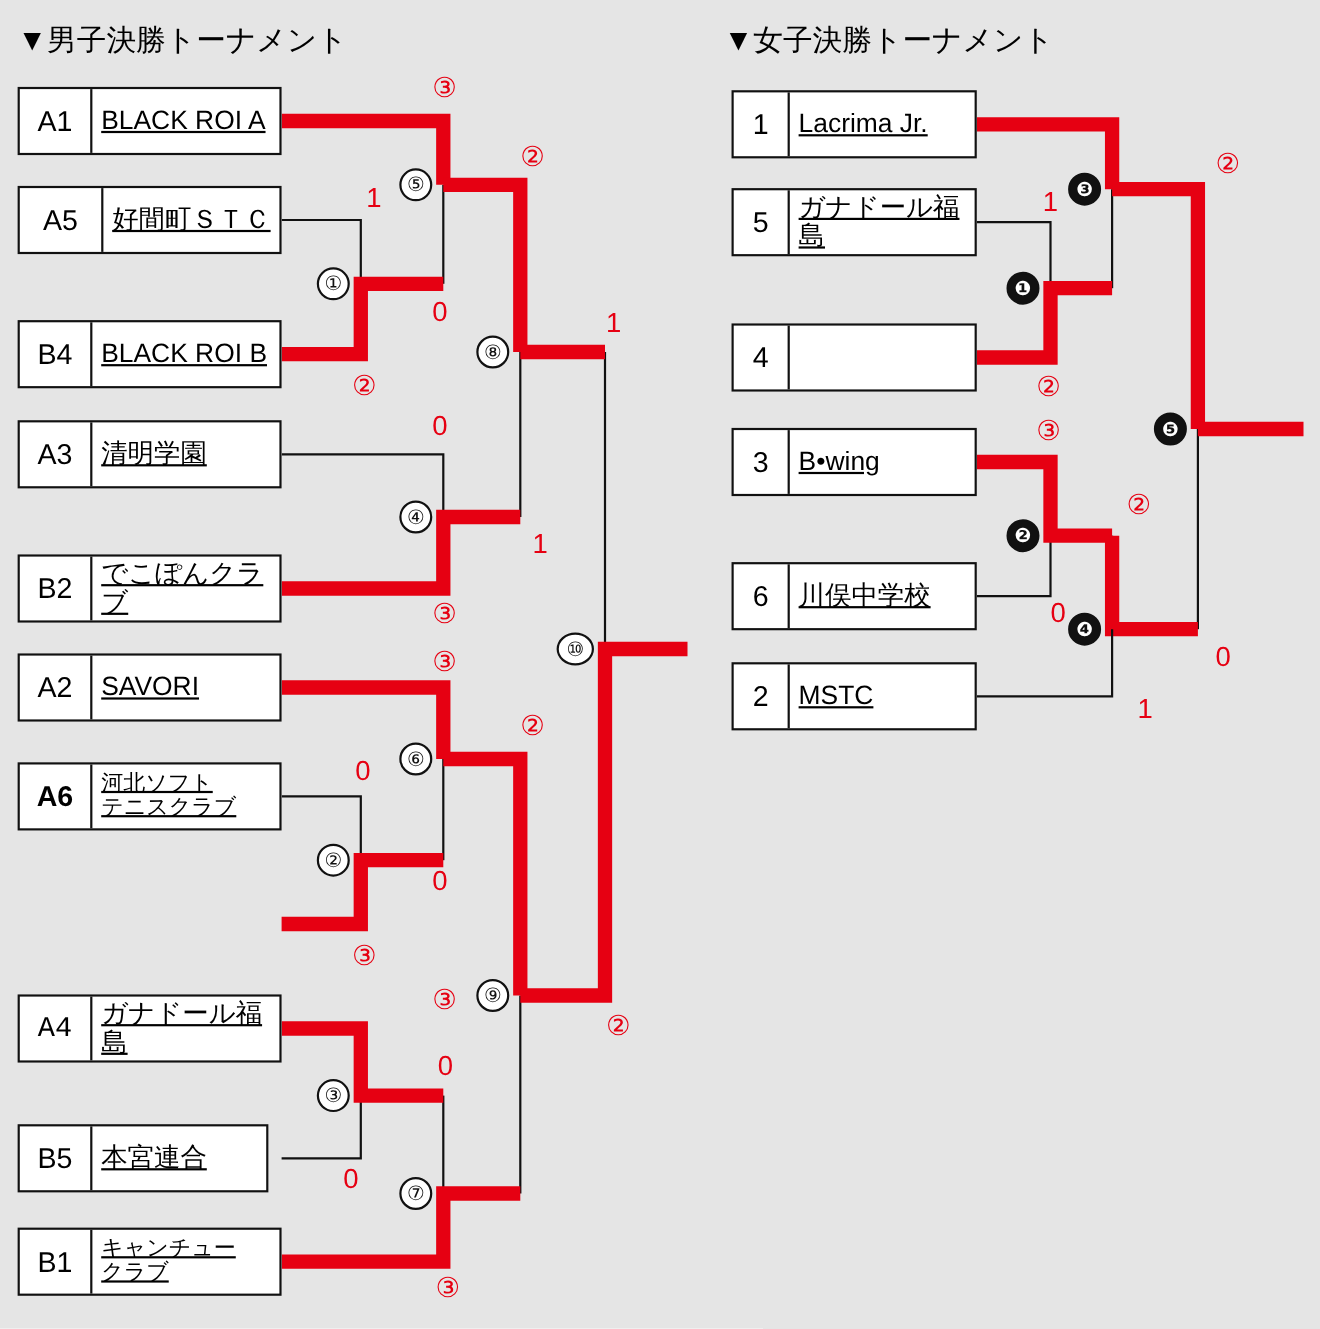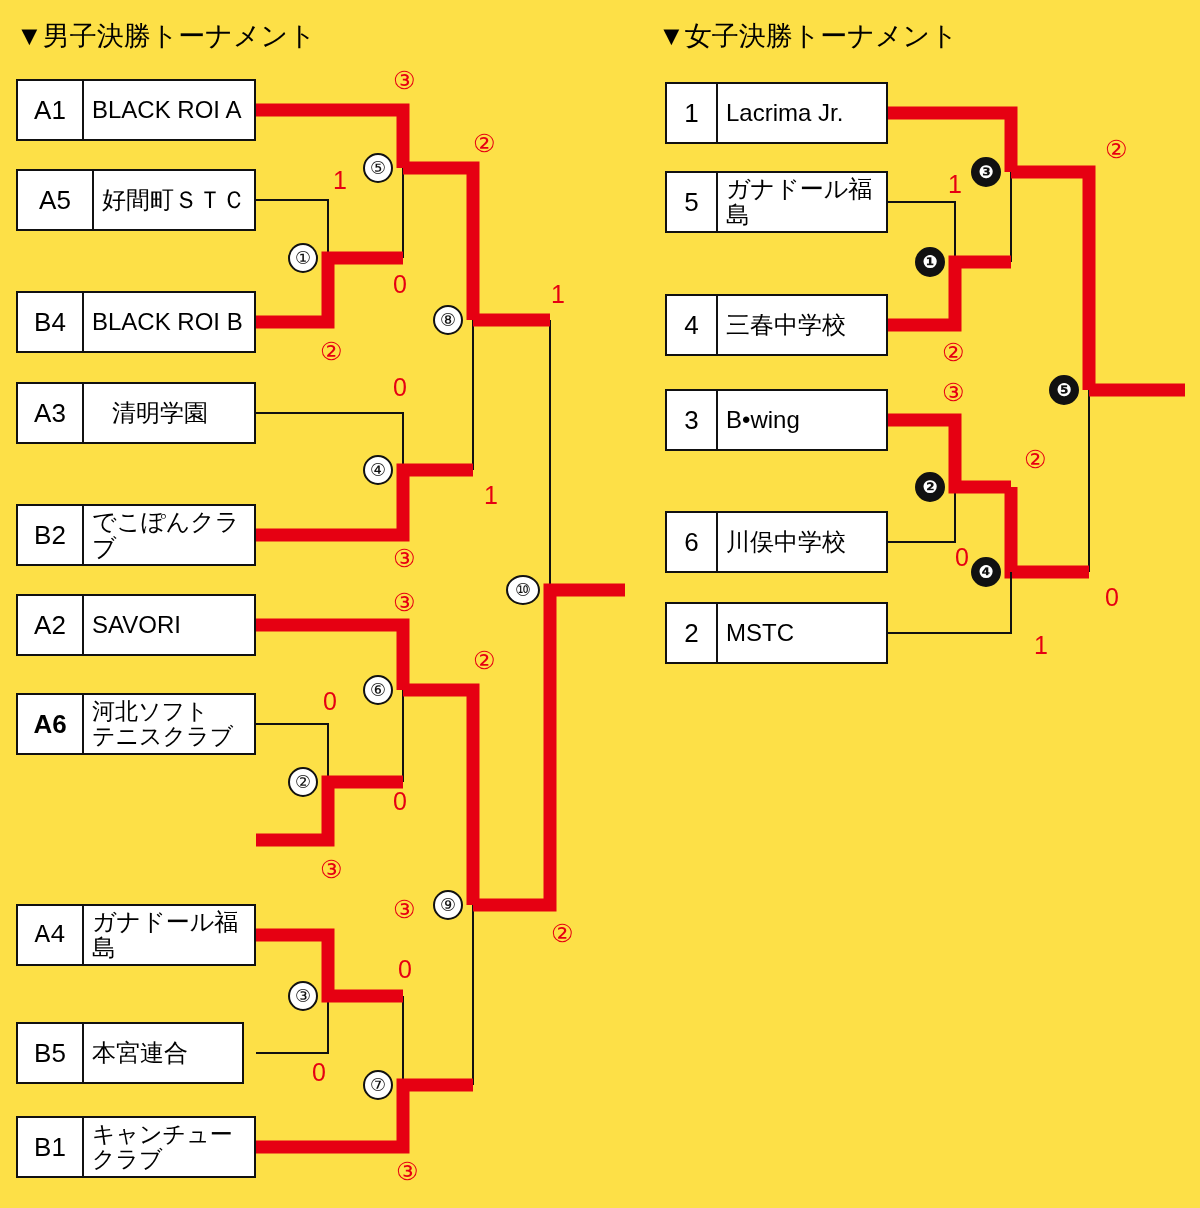--- a/index.html
+++ b/index.html
@@ -1,22 +1,22 @@
 <!DOCTYPE html>
 <html><head>
 <meta charset="utf-8">
 <style>
   html,body{margin:0;padding:0;background:#ffffff;}
   body{font-family:"Liberation Sans","DejaVu Sans",sans-serif;}
-  #page{position:relative;width:1200px;height:1208px;overflow:hidden;background:#fde047;}
+  #page{position:relative;width:1200px;height:1208px;overflow:hidden;background:#e5e5e5;}
   .section-title{position:absolute;font-size:27px;color:#000;white-space:nowrap;letter-spacing:0px;}
   .team-box{position:absolute;box-sizing:border-box;border:2.5px solid #111;background:#fff;display:flex;align-items:stretch;}
   .seed-cell{box-sizing:border-box;border-right:2.5px solid #111;display:flex;align-items:center;justify-content:center;font-size:26px;color:#000;flex:0 0 auto;}
-  .name-cell{box-sizing:border-box;display:flex;align-items:center;justify-content:flex-start;padding-left:8px;font-size:24px;color:#000;line-height:1.08;white-space:pre-line;flex:1 1 auto;}
-  .name-cell.two-line{font-size:23px;}
+  .name-cell{box-sizing:border-box;display:flex;align-items:center;justify-content:flex-start;padding-left:8px;font-size:24px;color:#000;line-height:1.08;white-space:pre-line;flex:1 1 auto;text-decoration:underline;}
+  .name-cell.two-line{font-size:20px;}
   svg.lines{position:absolute;left:0;top:0;width:1200px;height:1208px;pointer-events:none;}
   .mnum{position:absolute;width:30px;height:30px;border-radius:50%;box-sizing:border-box;display:flex;align-items:center;justify-content:center;font-size:18px;line-height:1;}
   .mnum.open{border:2px solid #111;background:#fff;color:#111;}
   .mnum.filled{background:#111;color:#fff;border:2px solid #111;font-weight:bold;}
   .mnum.wide{width:34px;}
   .score{position:absolute;color:#e60012;font-size:25px;line-height:1;}
   .score.circled{font-size:25px;}
 </style>
 </head>
 <body>
@@ -118,21 +118,21 @@
     <div class="name-cell">BLACK ROI A</div>
   </div>
   <div class="team-box" style="left:16px;top:169px;width:240px;height:62px;">
     <div class="seed-cell" style="width:76px;">A5</div>
     <div class="name-cell">好間町ＳＴＣ</div>
   </div>
   <div class="team-box" style="left:16px;top:291px;width:240px;height:62px;">
     <div class="seed-cell" style="width:66px;">B4</div>
     <div class="name-cell">BLACK ROI B</div>
   </div>
-  <div class="team-box" style="left:16px;top:382px;width:240px;height:62px;gap:20px;">
+  <div class="team-box" style="left:16px;top:382px;width:240px;height:62px;">
     <div class="seed-cell" style="width:66px;">A3</div>
     <div class="name-cell">清明学園</div>
   </div>
   <div class="team-box" style="left:16px;top:504px;width:240px;height:62px;">
     <div class="seed-cell" style="width:66px;">B2</div>
     <div class="name-cell">でこぽんクラブ</div>
   </div>
   <div class="team-box" style="left:16px;top:594px;width:240px;height:62px;">
     <div class="seed-cell" style="width:66px;">A2</div>
     <div class="name-cell">SAVORI</div>
@@ -159,21 +159,20 @@
   <div class="team-box" style="left:665px;top:82px;width:223px;height:62px;">
     <div class="seed-cell" style="width:51px;">1</div>
     <div class="name-cell">Lacrima Jr.</div>
   </div>
   <div class="team-box" style="left:665px;top:171px;width:223px;height:62px;">
     <div class="seed-cell" style="width:51px;">5</div>
     <div class="name-cell">ガナドール福島</div>
   </div>
   <div class="team-box" style="left:665px;top:294px;width:223px;height:62px;">
     <div class="seed-cell" style="width:51px;">4</div>
-    <div class="name-cell">三春中学校</div>
   </div>
   <div class="team-box" style="left:665px;top:389px;width:223px;height:62px;">
     <div class="seed-cell" style="width:51px;">3</div>
     <div class="name-cell">B•wing</div>
   </div>
   <div class="team-box" style="left:665px;top:511px;width:223px;height:62px;">
     <div class="seed-cell" style="width:51px;">6</div>
     <div class="name-cell">川俣中学校</div>
   </div>
   <div class="team-box" style="left:665px;top:602px;width:223px;height:62px;">

